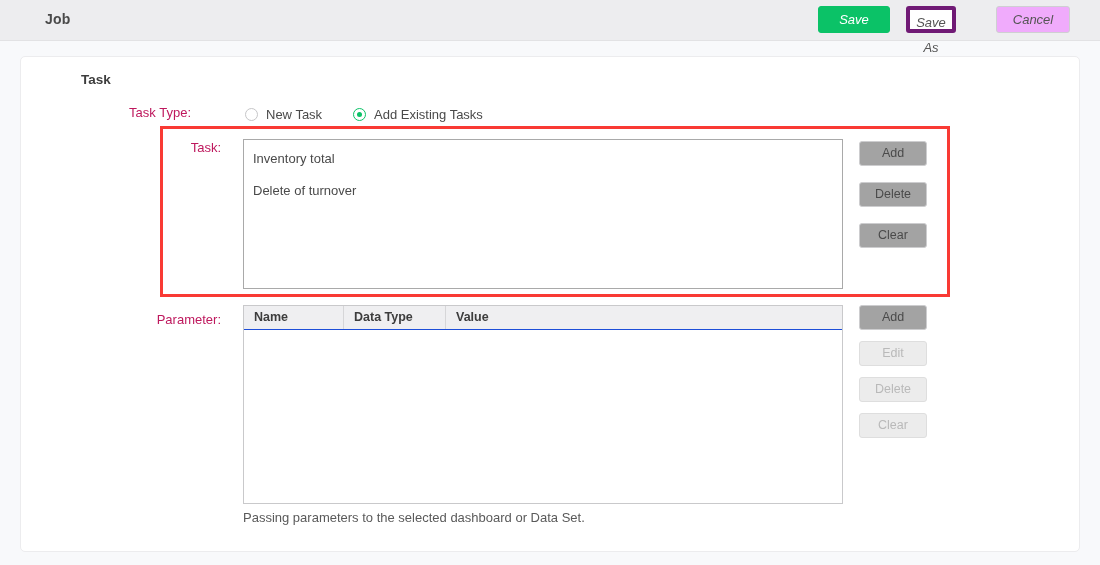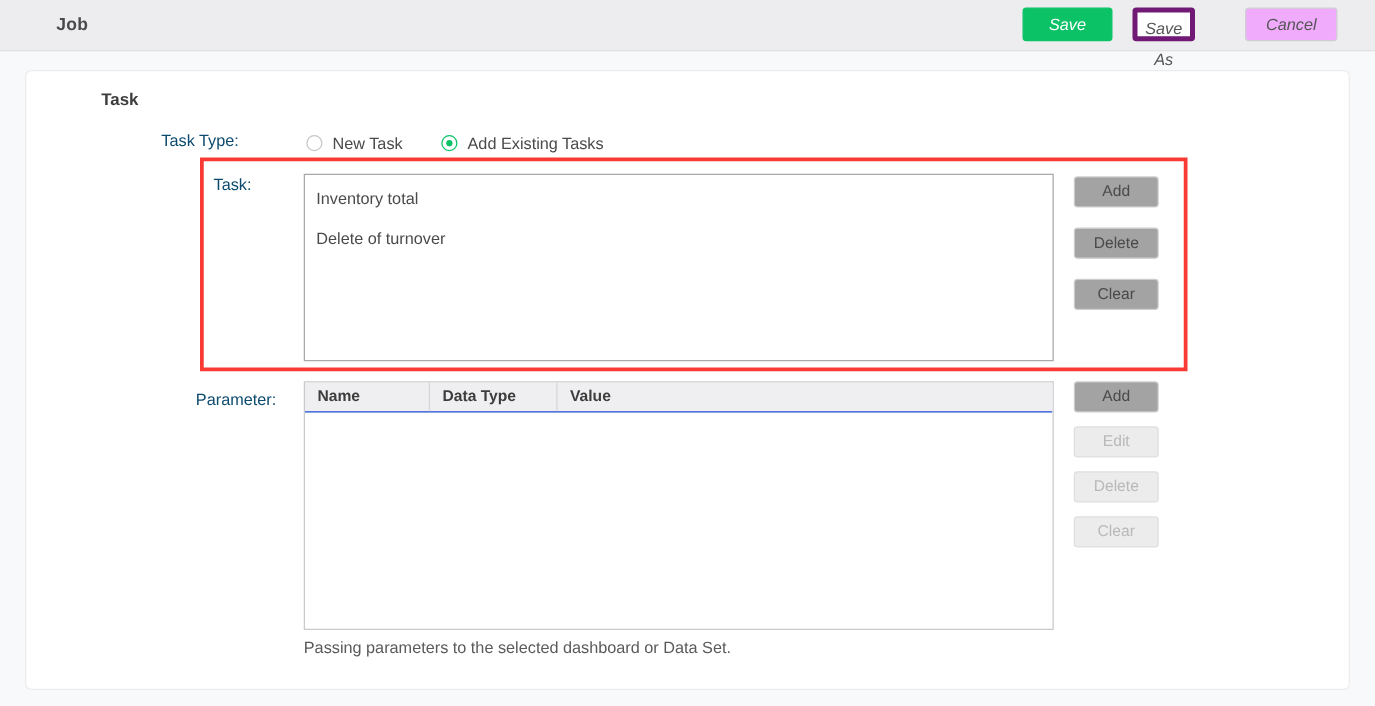--- a/index.html
+++ b/index.html
@@ -82,21 +82,21 @@
   }
 
   
   #task-type-row {
     position: absolute;
     left: 0; top: 48px;
     width: 100%; height: 20px;
   }
   .field-label {
     position: absolute;
-    color: #0c4a6e;
+    color: #be185d;
     font-size: 13px;
     text-align: right;
   }
   #task-type-label { left: 100px; top: 0; width: 70px; }
 
   .radio {
     position: absolute;
     top: 0;
     height: 18px;
     display: flex;
@@ -135,21 +135,21 @@
   
   #highlight-box {
     position: absolute;
     left: 139px; top: 69px;
     width: 790px; height: 171px;
     border: 3px solid #f93a34;
     pointer-events: none;
   }
 
   
-  #task-label { left: 130px; top: 83px; width: 70px; text-align: center; }
+  #task-label { left: 130px; top: 83px; width: 70px; }
 
   #task-list-box {
     position: absolute;
     left: 222px; top: 82px;
     width: 600px; height: 150px;
     background: #ffffff;
     border: 1px solid #a9a9a9;
     overflow: hidden;
   }
   .task-item {

